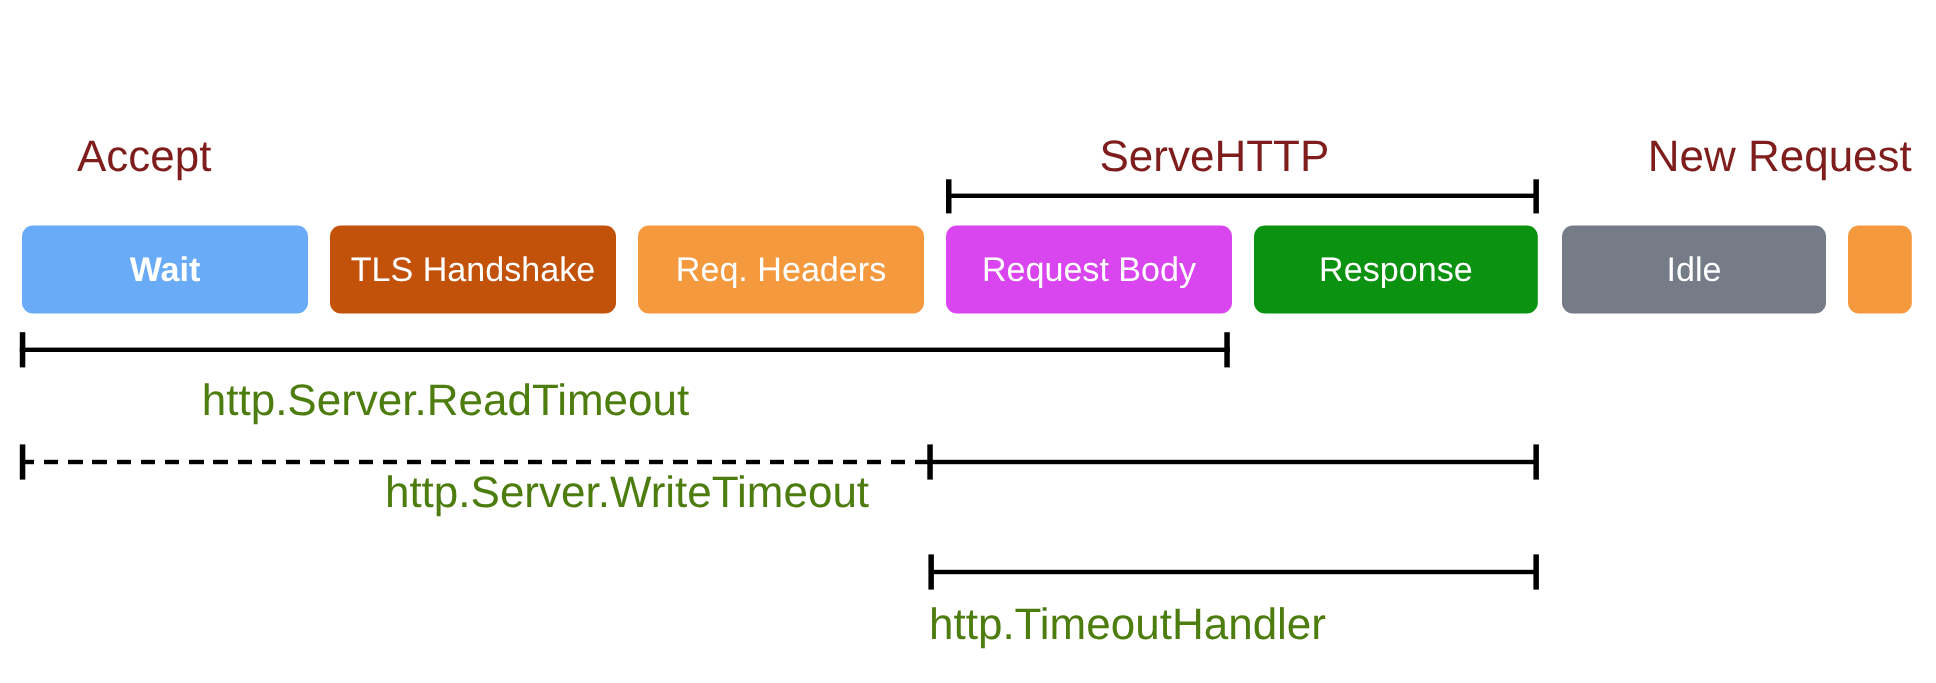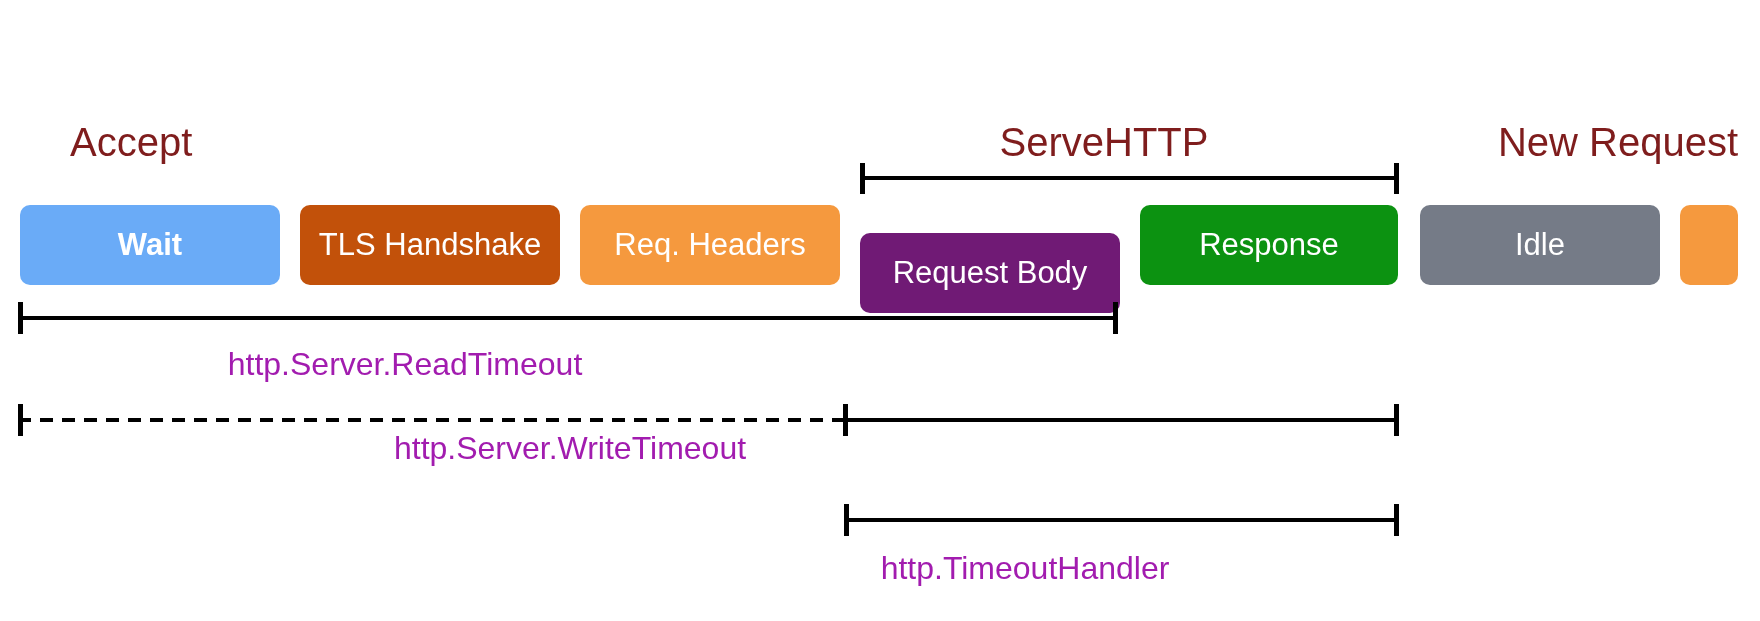--- a/index.html
+++ b/index.html
@@ -87,23 +87,23 @@
 
   
   .handler-line { left: 846px; top: 518px; width: 552px; }
   .handler-tick { top: 504px; height: 32px; }
   .handler-tick.t1 { left: 844px; }
   .handler-tick.t2 { left: 1394px; }
 
   
   .timeout-label {
     position: absolute;
-    font-size: 32px;
+    font-size: 40px;
     line-height: 48px;
-    color: #a21caf;
+    color: #4d7c0f;
     text-align: center;
     white-space: nowrap;
   }
   .timeout-label.read    { left: 150px; width: 510px; top: 340px; }
   .timeout-label.write   { left: 320px; width: 500px; top: 424px; }
   .timeout-label.handler { left: 775px; width: 500px; top: 544px; text-align: center; }
 </style>
 </head>
 <body>
 
@@ -113,21 +113,21 @@
   <div class="top-label servehttp">ServeHTTP</div>
   <div class="top-label newrequest">New Request</div>
 
   <div class="hline serve-line"></div>
   <div class="tick serve-tick t1"></div>
   <div class="tick serve-tick t2"></div>
 
   <div class="phase-box b0" style="background-color: rgb(106, 171, 247);">Wait</div>
   <div class="phase-box b1" style="background-color: rgb(194, 81, 10);">TLS Handshake</div>
   <div class="phase-box b2" style="background-color: rgb(245, 153, 62); text-align: right;">Req. Headers</div>
-  <div class="phase-box b3" style="background-color: #701a75; margin-top: 28px;">Request Body</div>
+  <div class="phase-box b3" style="background-color: #d946ef;">Request Body</div>
   <div class="phase-box b4" style="background-color: rgb(12, 146, 17);">Response</div>
   <div class="phase-box b5" style="background-color: rgb(117, 123, 135);">Idle</div>
   <div class="phase-box b6" style="background-color: rgb(245, 153, 62);"></div>
 
   <div class="hline read-line"></div>
   <div class="tick read-tick t1"></div>
   <div class="tick read-tick t2"></div>
   <div class="timeout-label read">http.Server.ReadTimeout</div>
 
   <div class="hline dashed write-dashed"></div>

